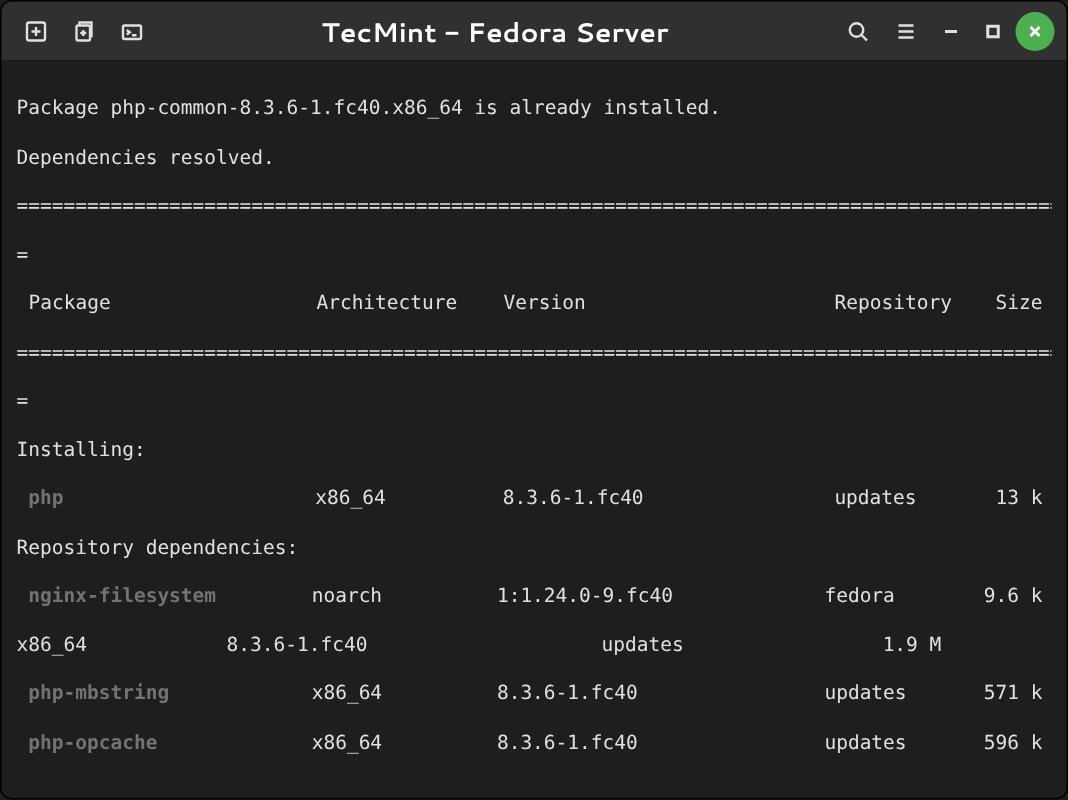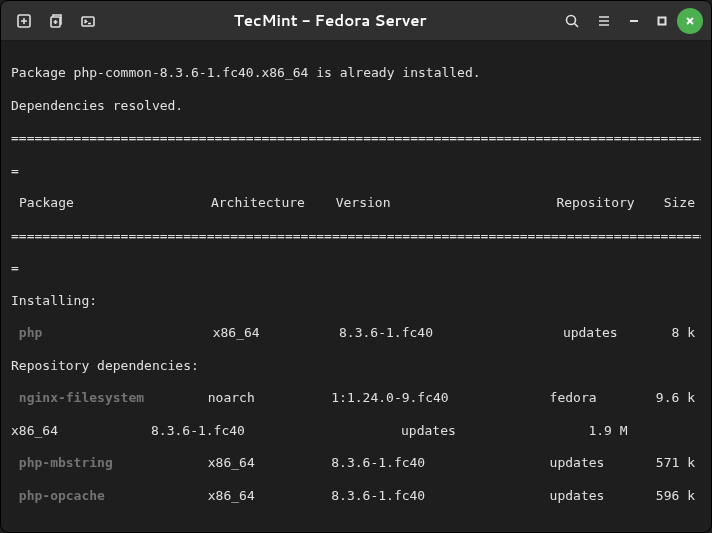--- a/index.html
+++ b/index.html
@@ -32,21 +32,21 @@
       justify-content: center;
       color: #e0e0e0;
       border-radius: 4px;
       cursor: pointer;
     }
     .icon-btn svg { width: 16px; height: 16px; stroke: currentColor; fill: none; stroke-width: 1.6; }
     .title-center {
       flex: 1;
       text-align: center;
       font-family: 'Cantarell', 'DejaVu Sans', sans-serif;
-      font-size: 15px;
+      font-size: 18px;
       font-weight: 600;
       color: #fff;
     }
     .title-right { display: flex; gap: 2px; align-items: center; }
     .win-btn {
       width: 26px;
       height: 26px;
       border-radius: 50%;
       display: flex;
       align-items: center;
@@ -137,21 +137,21 @@
 
 <div class="terminal">
 <div>Package php-common-8.3.6-1.fc40.x86_64 is already installed.</div>
 <div>Dependencies resolved.</div>
 <div class="sep">================================================================================================</div>
 <div class="sep">=</div>
 <div class="row hdr"><span class="c-pkg">Package</span><span class="c-arch">Architecture</span><span class="c-ver">Version</span><span class="c-repo">Repository</span><span class="c-size">Size</span></div>
 <div class="sep">================================================================================================</div>
 <div class="sep">=</div>
 <div>Installing:</div>
-<div class="row"><span class="c-pkg hl"> <span>php</span></span><span class="c-arch">x86_64</span><span class="c-ver">8.3.6-1.fc40</span><span class="c-repo">updates</span><span class="c-size">8 k</span></div>
+<div class="row"><span class="c-pkg hl"> <span>php</span></span><span class="c-arch">x86_64</span><span class="c-ver">8.3.6-1.fc40</span><span class="c-repo">updates</span><span class="c-size">13 k</span></div>
 <div>Repository dependencies:</div>
 <div class="row"><span class="c-pkg hl"> <span>nginx-filesystem</span></span><span class="c-arch">noarch</span><span class="c-ver">1:1.24.0-9.fc40</span><span class="c-repo">fedora</span><span class="c-size">9.6 k</span></div>
 <div class="row"><span class="c-arch">x86_64</span><span class="c-ver">8.3.6-1.fc40</span><span class="c-repo">updates</span><span class="c-size">1.9 M</span></div>
 <div class="row"><span class="c-pkg hl"> <span>php-mbstring</span></span><span class="c-arch">x86_64</span><span class="c-ver">8.3.6-1.fc40</span><span class="c-repo">updates</span><span class="c-size">571 k</span></div>
 <div class="row"><span class="c-pkg hl"> <span>php-opcache</span></span><span class="c-arch">x86_64</span><span class="c-ver">8.3.6-1.fc40</span><span class="c-repo">updates</span><span class="c-size">596 k</span></div>
 
 
 
 
 

